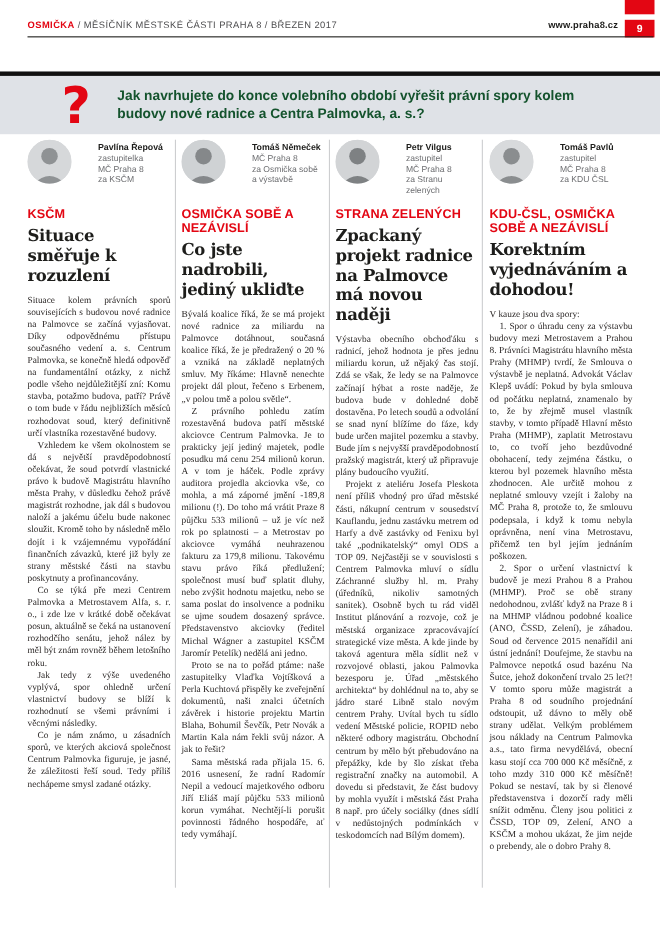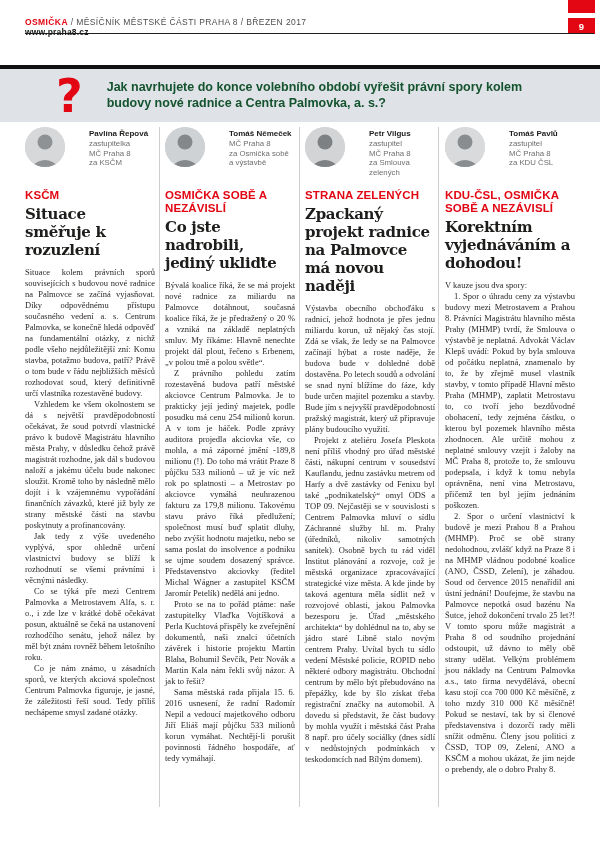--- a/index.html
+++ b/index.html
@@ -10,22 +10,22 @@
     margin:0 auto;
   }
   
   .bleed-tab { position:absolute; top:0; right:5px; width:27px; height:13px; background:#e30613; }
   .pagenum-tab {
     position:absolute; top:18px; right:5px; width:27px; height:16px; background:#e30613;
     color:#fff; font-weight:bold; font-size:9.5px; display:flex; align-items:center; justify-content:center;
   }
   .masthead-row {
     position:absolute; top:17px; left:25px; right:38px;
-    display:flex; align-items:baseline;
-    font-size:8.5px; letter-spacing:0.4px;flex-direction:column;
+    display:flex; justify-content:space-between; align-items:baseline;
+    font-size:8.5px; letter-spacing:0.4px;
   }
   .masthead-title { color:#e30613; font-weight:bold; }
   .masthead-subtitle { color:#4d4d4f; }
   .website { color:#1d1d1b; font-weight:bold; letter-spacing:0.2px; text-decoration:none; }
   .header-rule { position:absolute; top:33px; left:25px; right:6px; height:1px; background:#1d1d1b; }
 
   
   .question-banner {
     position:absolute; top:65px; left:0; width:600px; height:57px;
     background:#dfe2e7; border-top:4px solid #111;
@@ -118,22 +118,22 @@
               <div class="role-line">MČ Praha 8</div>
               <div class="role-line">za KSČM</div>
             </div>
         </div>
       </div>
       <div class="party-name">KSČM</div>
       <div class="headline">Situace směřuje k rozuzlení</div>
       <div class="body-text">
           <p class="body-para first">Situace kolem právních sporů souvisejících s budovou nové radnice na Palmovce se začíná vyjasňovat. Díky odpovědnému přístupu současného vedení a. s. Centrum Palmovka, se konečně hledá odpověď na fundamentální otázky, z nichž podle všeho nejdůležitější zní: Komu stavba, potažmo budova, patří? Právě o tom bude v řádu nejbližších měsíců rozhodovat soud, který definitivně určí vlastníka rozestavěné budovy.</p>
           <p class="body-para">Vzhledem ke všem okolnostem se dá s největší pravděpodobností očekávat, že soud potvrdí vlastnické právo k budově Magistrátu hlavního města Prahy, v důsledku čehož právě magistrát rozhodne, jak dál s budovou naloží a jakému účelu bude nakonec sloužit. Kromě toho by následně mělo dojít i k vzájemnému vypořádání finančních závazků, které již byly ze strany městské části na stavbu poskytnuty a profinancovány.</p>
+          <p class="body-para">Co se týká pře mezi Centrem Palmovka a Metrostavem Alfa, s. r. o., i zde lze v krátké době očekávat posun, aktuálně se čeká na ustanovení rozhodčího senátu, jehož nález by měl být znám rovněž během letošního roku.</p>
           <p class="body-para">Jak tedy z výše uvedeného vyplývá, spor ohledně určení vlastnictví budovy se blíží k rozhodnutí se všemi právními i věcnými následky.</p>
-          <p class="body-para">Co se týká pře mezi Centrem Palmovka a Metrostavem Alfa, s. r. o., i zde lze v krátké době očekávat posun, aktuálně se čeká na ustanovení rozhodčího senátu, jehož nález by měl být znám rovněž během letošního roku.</p>
           <p class="body-para">Co je nám známo, u zásadních sporů, ve kterých akciová společnost Centrum Palmovka figuruje, je jasné, že záležitosti řeší soud. Tedy příliš nechápeme smysl zadané otázky.</p>
         </div>
     </div>
 
     <div class="column">
       <div class="author-block">
         <div class="author-photo">
           <svg width="40" height="40" viewBox="0 0 40 40">
             <rect width="40" height="40" fill="#cfd2d4"></rect>
             <circle cx="20" cy="15" r="7.5" fill="#85888a"></circle>
@@ -166,21 +166,21 @@
             <rect width="40" height="40" fill="#d2d4d6"></rect>
             <circle cx="20" cy="15" r="7.5" fill="#7e8183"></circle>
             <path d="M4 42 Q20 24 36 42 Z" fill="#7e8183"></path>
           </svg>
         </div>
         <div class="author-meta">
           <div class="author-name">Petr Vilgus</div>
           <div class="author-roles">
               <div class="role-line first">zastupitel</div>
               <div class="role-line">MČ Praha 8</div>
-              <div class="role-line">za Smlouva zelených</div>
+              <div class="role-line">za Stranu zelených</div>
             </div>
         </div>
       </div>
       <div class="party-name">STRANA ZELENÝCH</div>
       <div class="headline">Zpackaný projekt radnice na Palmovce má novou naději</div>
       <div class="body-text">
           <p class="body-para first">Výstavba obecního obchoďáku s radnicí, jehož hodnota je přes jednu miliardu korun, už nějaký čas stojí. Zdá se však, že ledy se na Palmovce začínají hýbat a roste naděje, že budova bude v dohledné době dostavěna. Po letech soudů a odvolání se snad nyní blížíme do fáze, kdy bude určen majitel pozemku a stavby. Bude jím s nejvyšší pravděpodobností pražský magistrát, který už připravuje plány budoucího využití.</p>
           <p class="body-para">Projekt z ateliéru Josefa Pleskota není příliš vhodný pro úřad městské části, nákupní centrum v sousedství Kauflandu, jednu zastávku metrem od Harfy a dvě zastávky od Fenixu byl také „podnikatelský“ omyl ODS a TOP 09. Nejčastěji se v souvislosti s Centrem Palmovka mluví o sídlu Záchranné služby hl. m. Prahy (úředníků, nikoliv samotných sanitek). Osobně bych tu rád viděl Institut plánování a rozvoje, což je městská organizace zpracovávající strategické vize města. A kde jinde by taková agentura měla sídlit než v rozvojové oblasti, jakou Palmovka bezesporu je. Úřad „městského architekta“ by dohlédnul na to, aby se jádro staré Libně stalo novým centrem Prahy. Uvítal bych tu sídlo vedení Městské policie, ROPID nebo některé odbory magistrátu. Obchodní centrum by mělo být přebudováno na přepážky, kde by šlo získat třeba registrační značky na automobil. A dovedu si představit, že část budovy by mohla využít i městská část Praha 8 např. pro účely sociálky (dnes sídlí v nedůstojných podmínkách v teskodomcích nad Bílým domem).</p>
         </div>
     </div>

